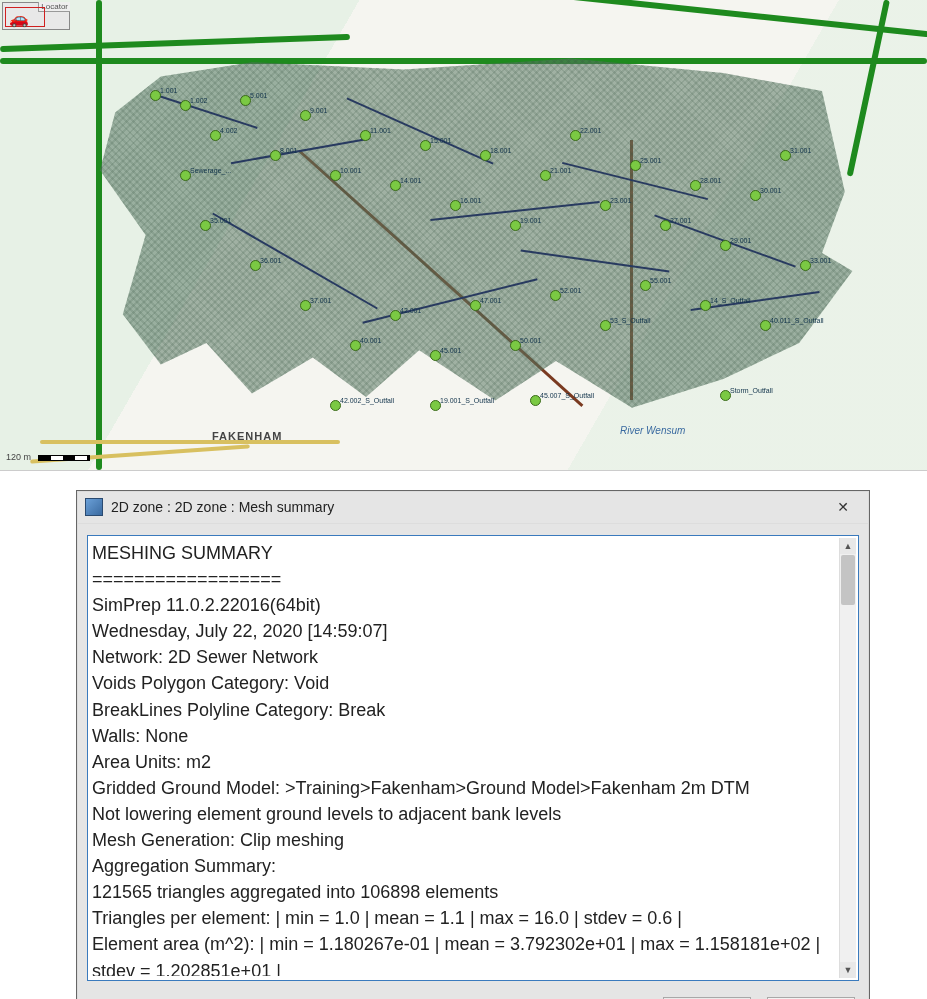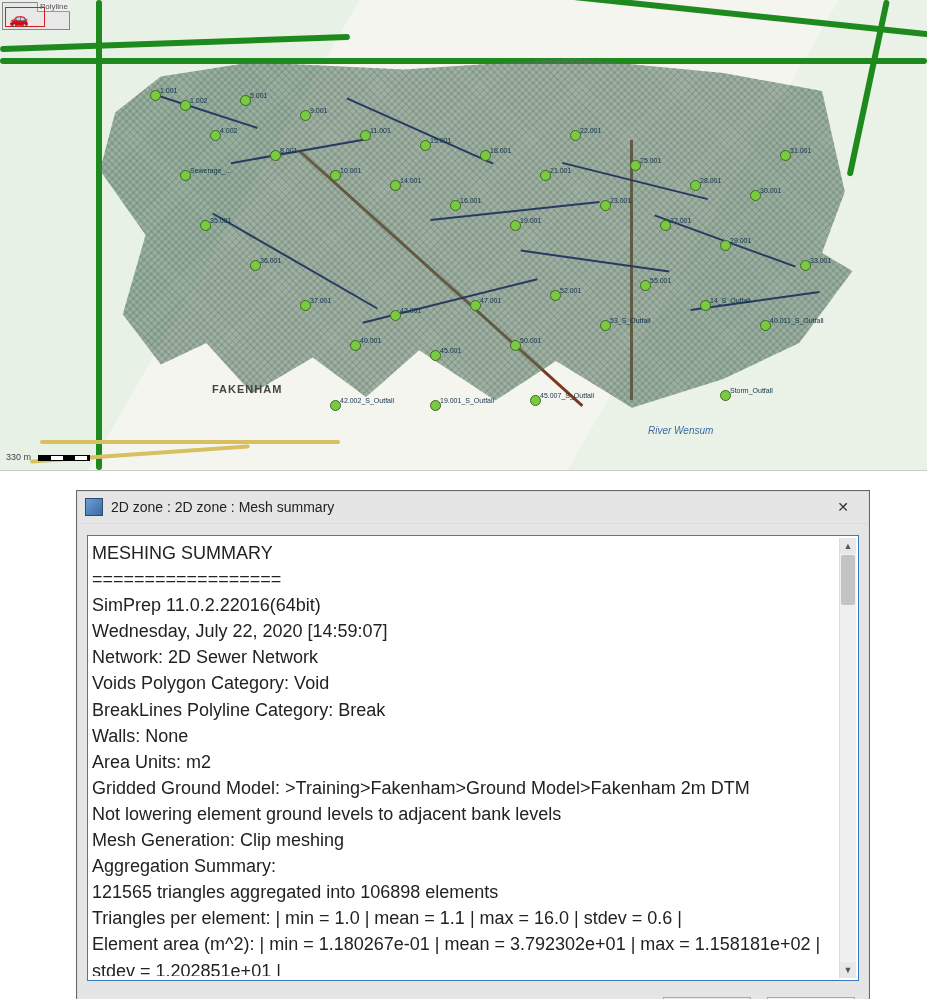--- a/index.html
+++ b/index.html
@@ -97,20 +97,21 @@
     color:#10324a;
     white-space:nowrap;
     pointer-events:none;
   }
   .town-label {
     position:absolute;
     font-size:11px;
     font-weight:600;
     color:#444;
     letter-spacing:1px;
+    margin-top:47px;
   }
   .river-label {
     position:absolute;
     font-size:10px;
     color:#3a6aa0;
     font-style:italic;
   }
   .pipe { position:absolute; background:#283a60; height:2px; }
 
   
@@ -311,30 +312,30 @@
       <div class="nodelabel" style="left: 440px; top: 397px;">19.001_S_Outfall</div>
       <div class="node" style="left: 530px; top: 395px;"></div>
       <div class="nodelabel" style="left: 540px; top: 392px;">45.007_S_Outfall</div>
       <div class="node" style="left: 720px; top: 390px;"></div>
       <div class="nodelabel" style="left: 730px; top: 387px;">Storm_Outfall</div>
       <div class="node" style="left: 180px; top: 170px;"></div>
       <div class="nodelabel" style="left: 190px; top: 167px;">Sewerage_...</div>
     </div>
 
   <div class="town-label" style="left:212px;top:383px;">FAKENHAM</div>
-  <div class="river-label" style="left:648px;top:425px;">River Wensum</div>
+  <div class="river-label" style="left:620px;top:425px;">River Wensum</div>
 
   <div class="locator-widget">
-    <span style="position:absolute;right:-1px;top:-1px;font-size:8px;color:#555;background:#eee;padding:0 2px;border:1px solid #999;border-top:none;border-right:none;">Polyline</span>
+    <span style="position:absolute;right:-1px;top:-1px;font-size:8px;color:#555;background:#eee;padding:0 2px;border:1px solid #999;border-top:none;border-right:none;">Locator</span>
     <span class="box"></span>
     <span class="car">🚗</span>
   </div>
 
   <div class="scale-bar">
-    <span>330 m</span>
+    <span>120 m</span>
     <span class="bar"></span>
   </div>
 </div>
 
 <div class="dialog">
   <div class="titlebar">
     <div class="app-icon"></div>
     <div class="title-text">2D zone : 2D zone : Mesh summary</div>
     <div class="close">
       <span>✕</span>

